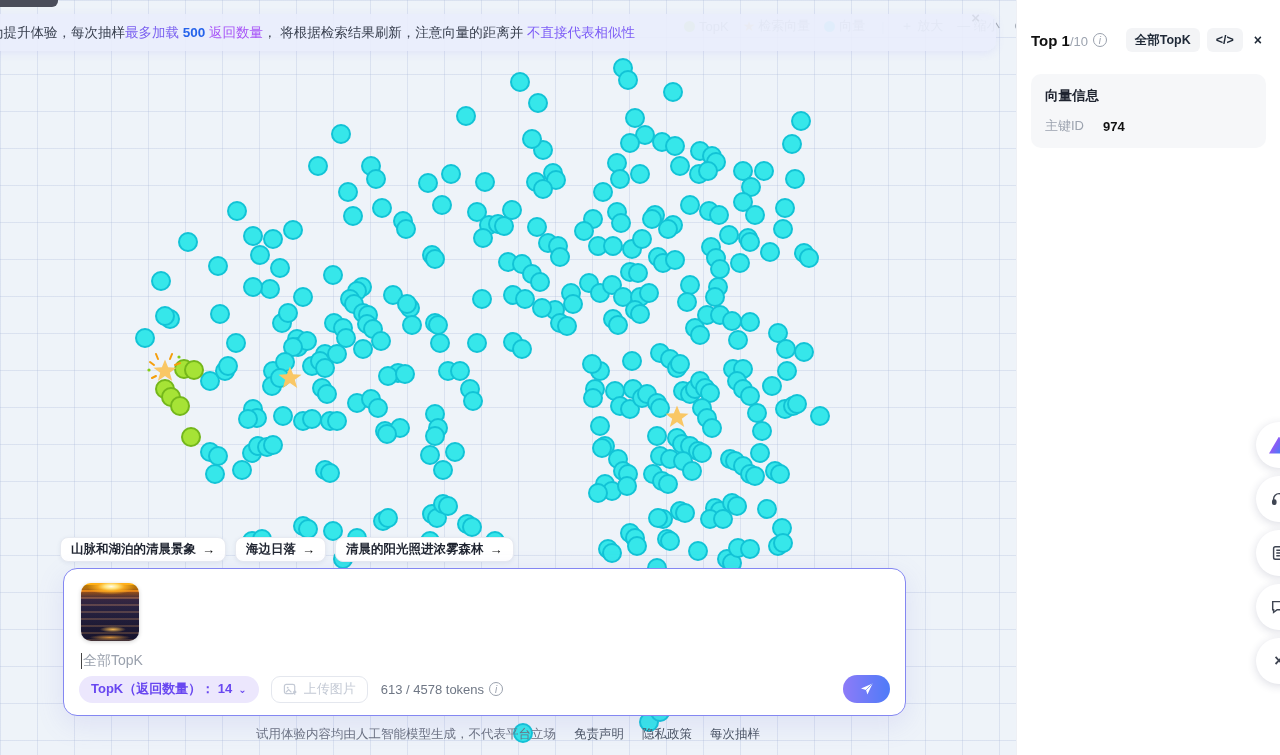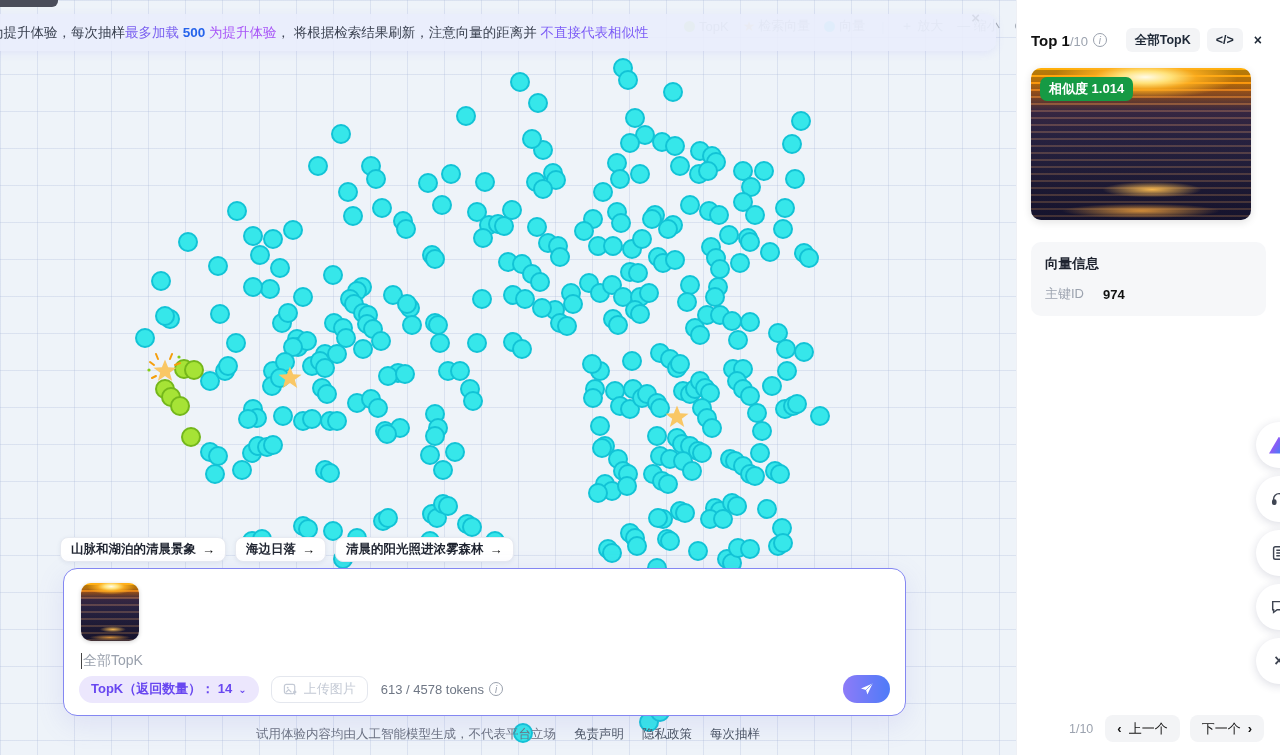--- a/index.html
+++ b/index.html
@@ -510,21 +510,21 @@
         <span>向量</span>
       </span>
       <span class="lg-sep">|</span>
       <span class="lg-item">＋ 放大</span>
       <span class="lg-item">— 缩小</span>
       <span class="lg-item">⊕ 适应</span>
     </div>
 
     <div id="banner">
       <span>
-        <span>为提升体验，每次抽样</span><span class="hl1">最多加载 </span><span class="hl2">500</span><span class="hl3"> 为提升体验</span><span>，  将根据检索结果刷新，注意向量的距离并 </span><span class="hl4">不直接代表相似性</span>
+        <span>为提升体验，每次抽样</span><span class="hl1">最多加载 </span><span class="hl2">500</span><span class="hl3"> 返回数量</span><span>，  将根据检索结果刷新，注意向量的距离并 </span><span class="hl4">不直接代表相似性</span>
       </span>
     </div>
     <div id="banner-close">×</div>
     <div id="corner-sliver"></div>
 
     <div id="tags">
       <div class="tag">
         <span>山脉和湖泊的清晨景象</span>
         <span class="arr">→</span>
       </div>
@@ -583,44 +583,29 @@
       <span id="panel-title">
         <span>Top 1</span><span id="panel-title-sub">/10</span>
       </span>
       <span class="info-i" id="panel-info-i">i</span>
       <span class="sp"></span>
       <button class="hd-btn">全部TopK</button>
       <button class="hd-btn">&lt;/&gt;</button>
       <button class="hd-btn hd-x">×</button>
     </div>
 
-    <div id="result-card">
-      <div id="sim-badge">相似度 1.014</div>
-      <div class="sunset"></div>
-    </div>
 
     <div id="info-card">
       <div id="info-title">向量信息</div>
       <div class="info-row">
         <span class="info-label">主键ID</span>
         <span class="info-value">974</span>
       </div>
     </div>
 
-    <div id="pagination">
-      <span id="page-indicator">1/10</span>
-      <button class="pg-btn">
-        <span class="chv">‹</span>
-        <span>上一个</span>
-      </button>
-      <button class="pg-btn">
-        <span>下一个</span>
-        <span class="chv">›</span>
-      </button>
-    </div>
   </div>
 
   <div class="float-btn" style="top:422px">
     <div class="tri-logo"></div>
   </div>
   <div class="float-btn" style="top:476px">
     <svg width="18" height="18" viewBox="0 0 20 20" fill="none" stroke-width="1.6">
       <path d="M4 12v-2a6 6 0 0 1 12 0v2"></path>
       <rect x="3" y="11" width="3.5" height="5" rx="1.5" fill="#3f4552"></rect>
       <rect x="13.5" y="11" width="3.5" height="5" rx="1.5" fill="#3f4552"></rect>

